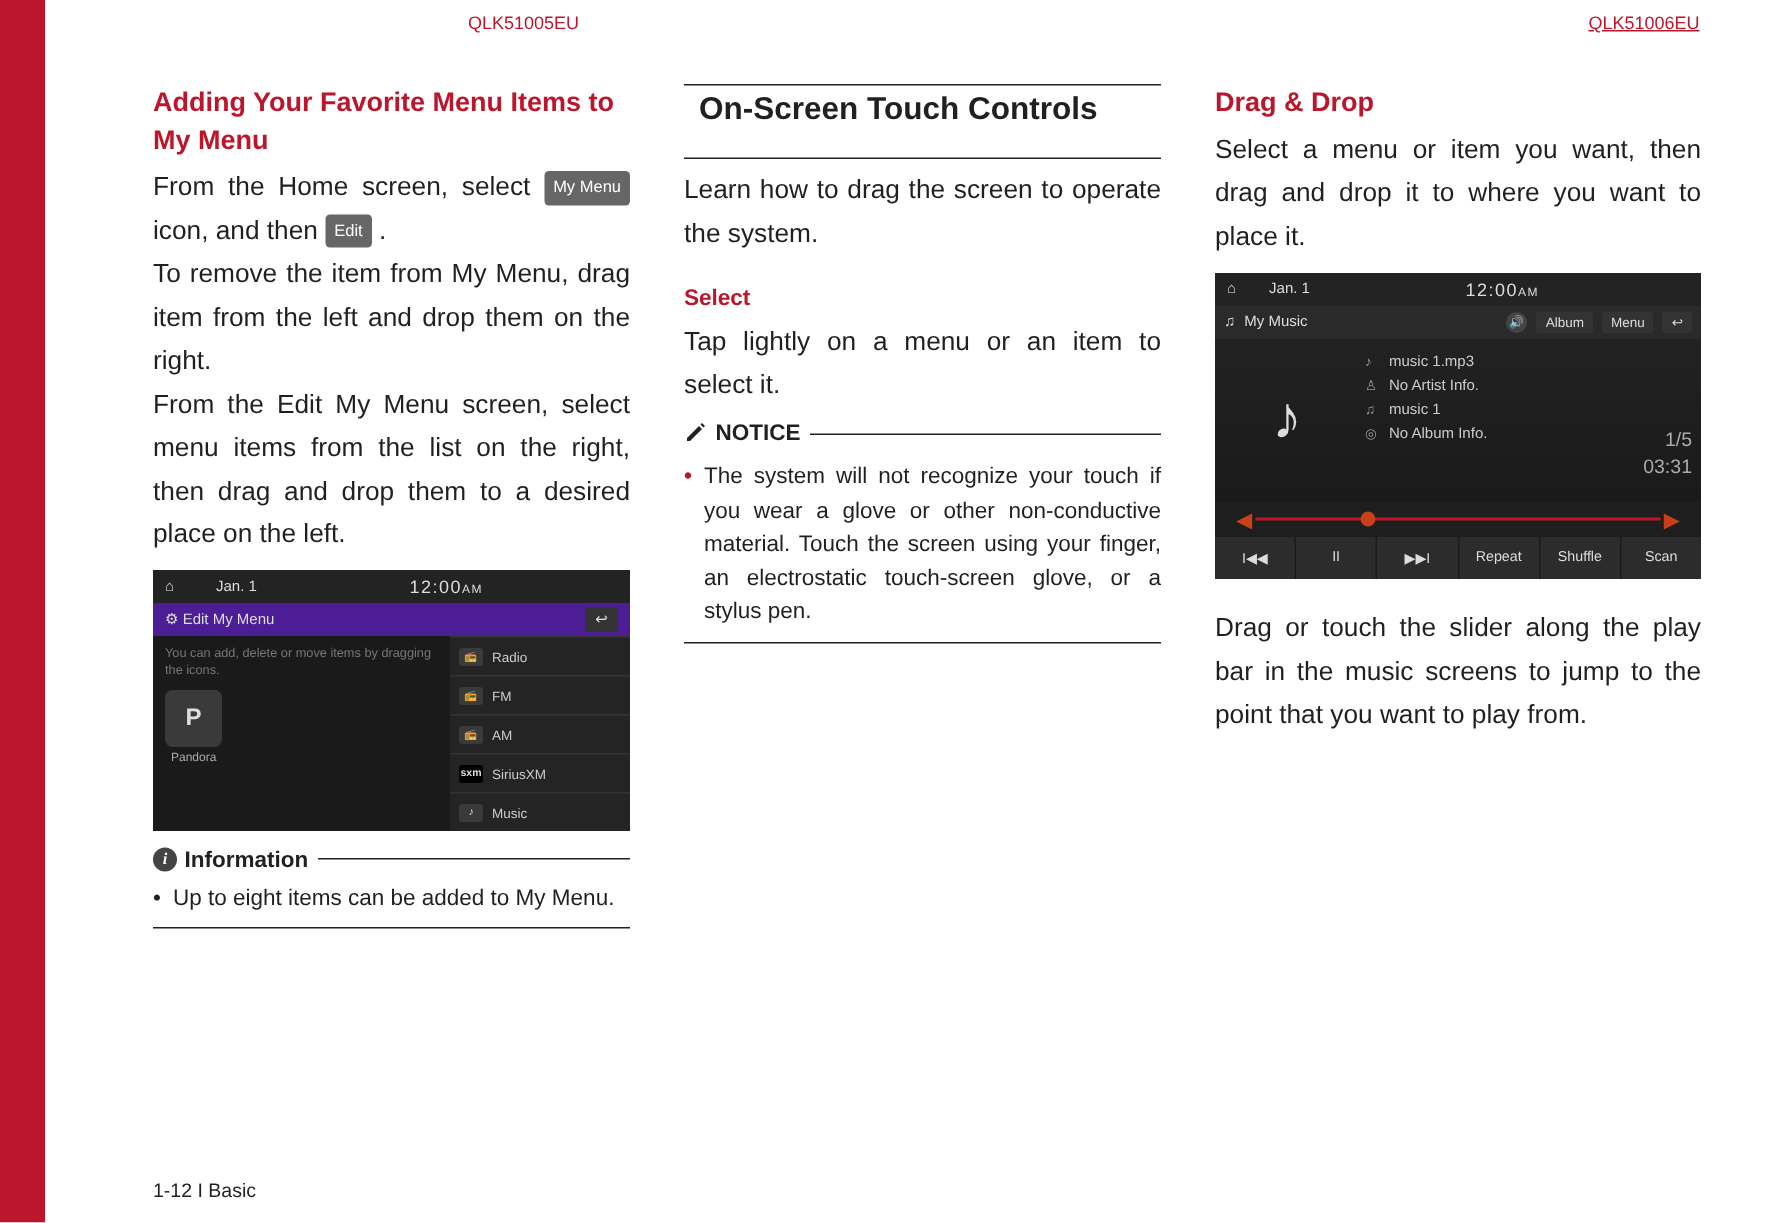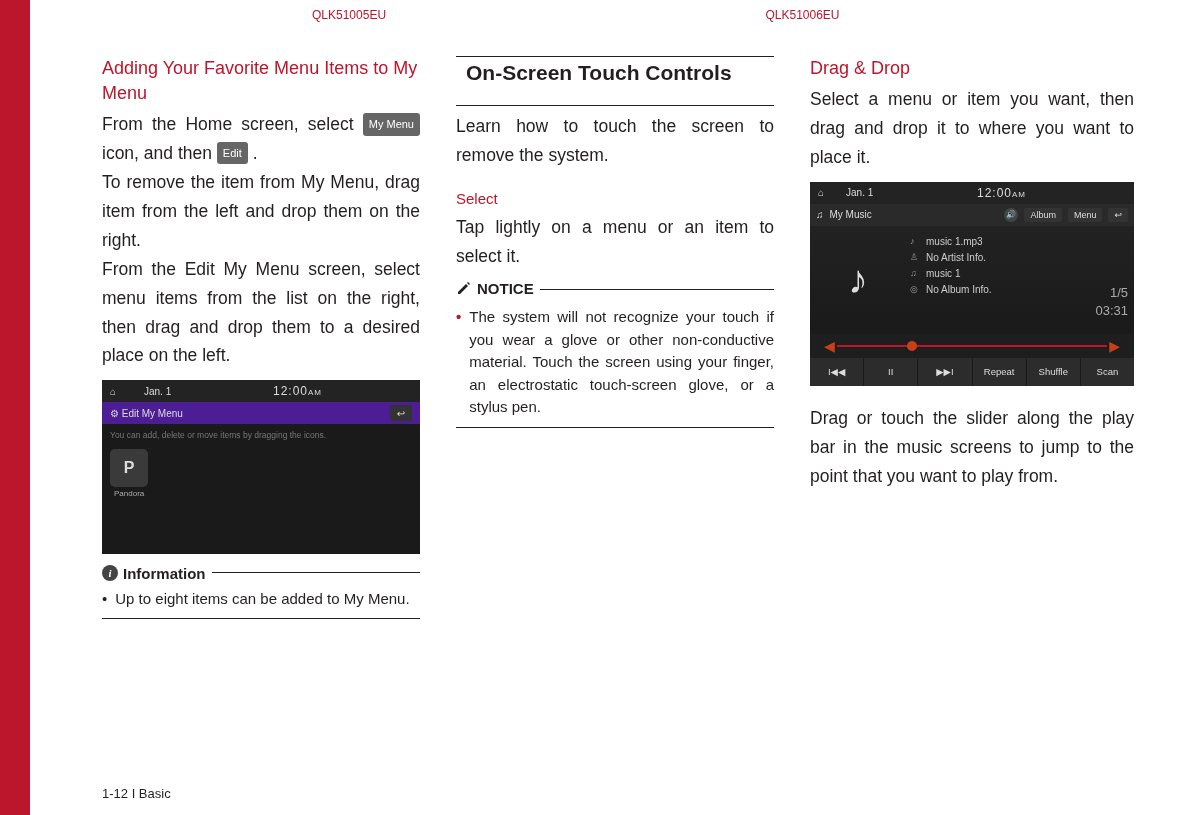--- a/index.html
+++ b/index.html
@@ -23,30 +23,30 @@
     border-radius: 15px;
   }
   .page-codes {
     display: flex;
     font-size: 12px;
     color: #bb162b;
     font-weight: 400;
     margin-bottom: 34px;
   }
   .code-left { width: 370px; text-align: left; padding-left: 210px;}
-  .code-right { flex: 1; text-align: center; padding-right: 28px;}
+  .code-right { flex: 1; text-align: right; padding-right: 28px; text-decoration: underline;}
   .columns {
     display: flex;
     gap: 36px;
   }
   .col { width: 318px; }
   .col:last-child { width: 324px; }
   .heading-red {
     color: #bb162b;
-    font-weight: 400;
+    font-weight: 700;
     font-size: 18px;
     line-height: 1.4;
     margin-bottom: 4px;
   }
   .heading-red.sub {
     font-size: 15px;
     margin-top: 18px;
   }
   .body-text {
     font-size: 17.5px;
@@ -352,38 +352,60 @@
         <div class="subbar">
           <span><span class="gear">⚙</span> <span>Edit My Menu</span></span>
           <span class="back-btn">↩</span>
         </div>
         <div class="body">
           <div class="left-area">
             <div class="hint">You can add, delete or move items by dragging the icons.</div>
             <div class="tile">P</div>
             <div class="tile-label">Pandora</div>
           </div>
+          <div class="right-list">
+            <div class="row">
+                <span class="ico">📻</span>
+                <span>Radio</span>
+              </div>
+            <div class="row">
+                <span class="ico">📻</span>
+                <span>FM</span>
+              </div>
+            <div class="row">
+                <span class="ico">📻</span>
+                <span>AM</span>
+              </div>
+            <div class="row">
+                <span class="ico" style="background:#000;font-weight:700;">sxm</span>
+                <span>SiriusXM</span>
+              </div>
+            <div class="row">
+                <span class="ico">♪</span>
+                <span>Music</span>
+              </div>
+          </div>
         </div>
       </div>
 
       <div class="info-block">
         <span class="info-header">
           <span class="info-icon">i</span>
           <span>Information</span>
         </span>
         <div class="bullet-line">
           <span class="bullet-dot">•</span>
           <span>Up to eight items can be added to My Menu.</span>
         </div>
       </div>
     </div>
 
     <div class="col">
       <div class="section-title">On-Screen Touch Controls</div>
-      <div class="body-text">Learn how to touch the screen to remove the system.</div>
+      <div class="body-text">Learn how to drag the screen to operate the system.</div>
 
       <div class="heading-red sub">Select</div>
       <div class="body-text">Tap lightly on a menu or an item to select it.</div>
 
       <div class="notice-block">
         <span class="notice-header">
           <svg class="pencil-icon" viewBox="0 0 16 16">
               <path d="M2 12 L10 4 L12 6 L4 14 L2 14 Z M11 3 L13 5 L14 4 L12 2 Z" fill="#231f20"></path>
             </svg>
           <span>NOTICE</span>

